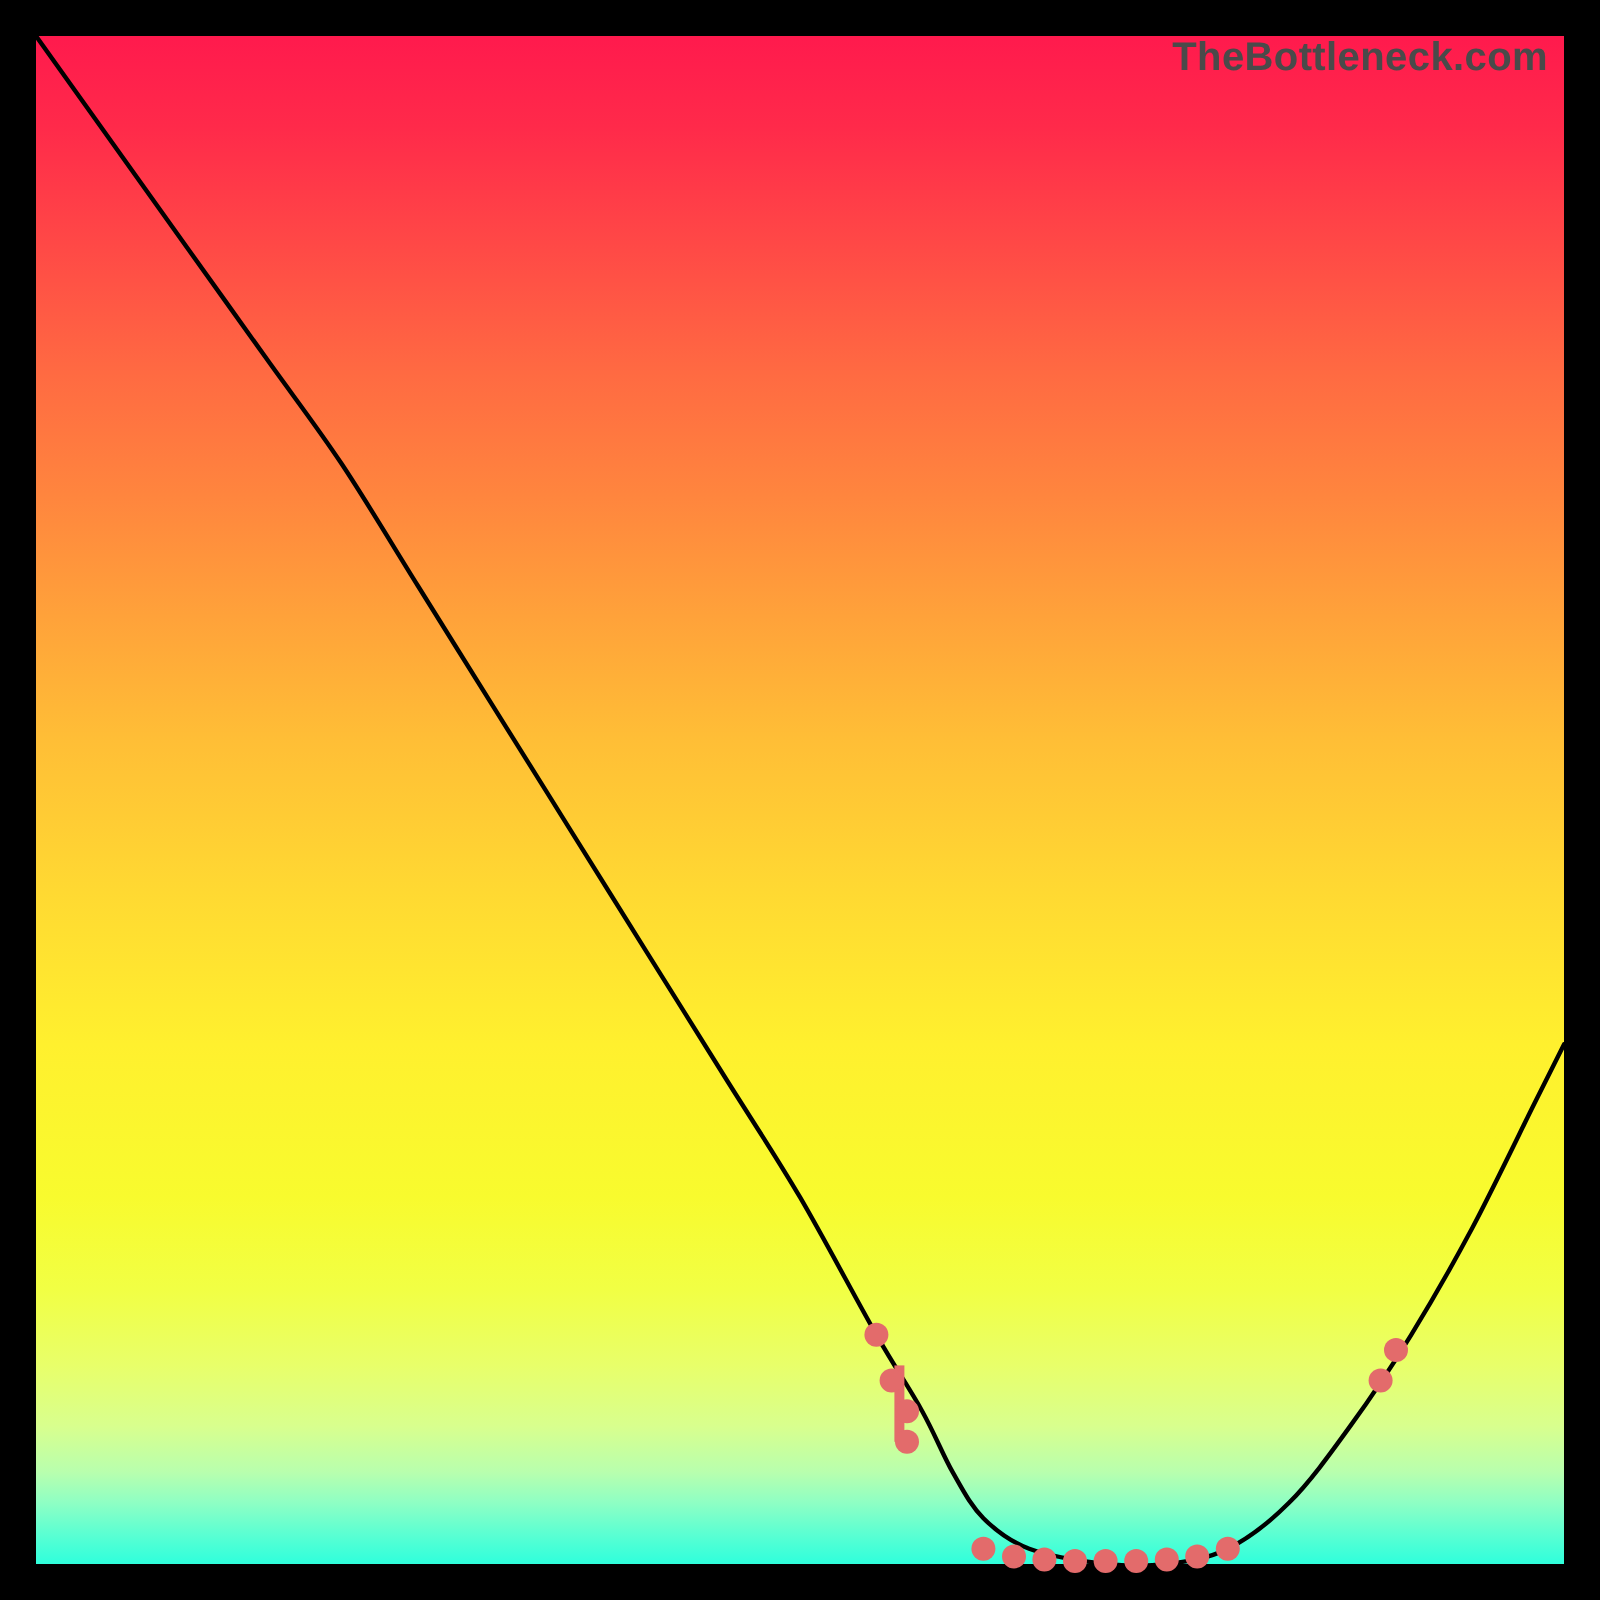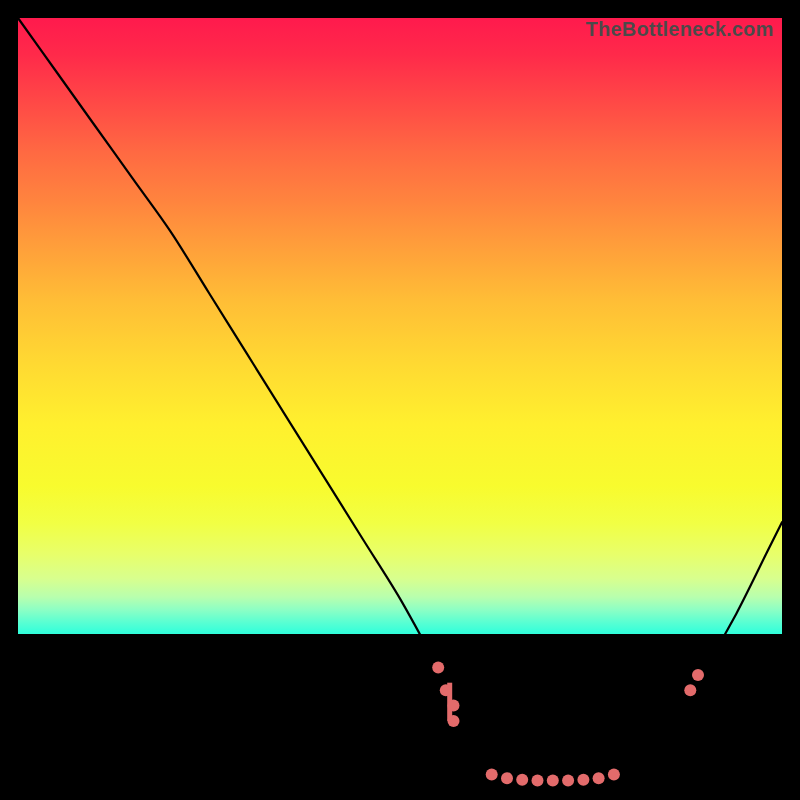--- a/index.html
+++ b/index.html
@@ -9,21 +9,21 @@
     height: 800px;
     background: #000;
     overflow: hidden;
     font-family: Arial, Helvetica, sans-serif;
   }
   .frame {
     position: absolute;
     left: 18px;
     top: 18px;
     width: 764px;
-    height: 616px;
+    height: 764px;
     background: linear-gradient(to bottom,
       #ff1a4d 0%,
       #ff2a4a 6%,
       #ff4a46 14%,
       #ff6a42 22%,
       #ff853e 30%,
       #ffa23a 38%,
       #ffbe36 46%,
       #ffd932 56%,
       #fff02e 66%,

